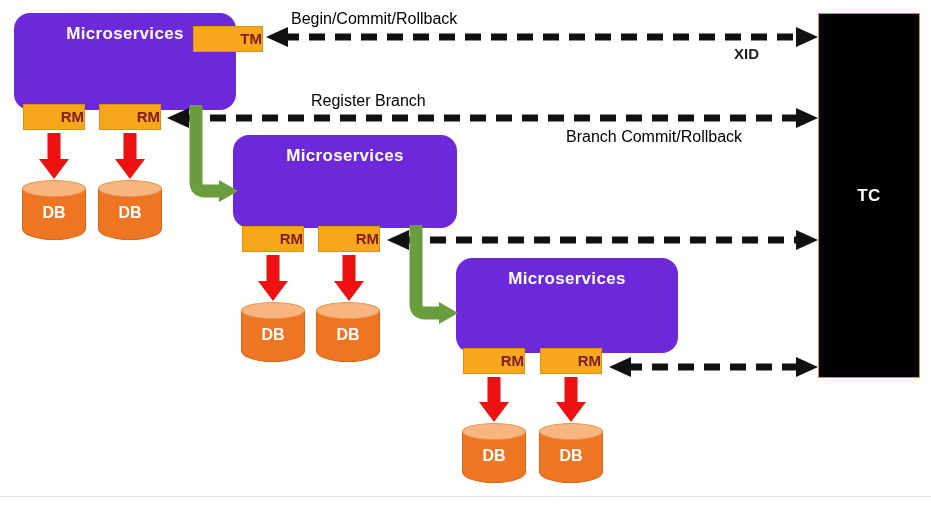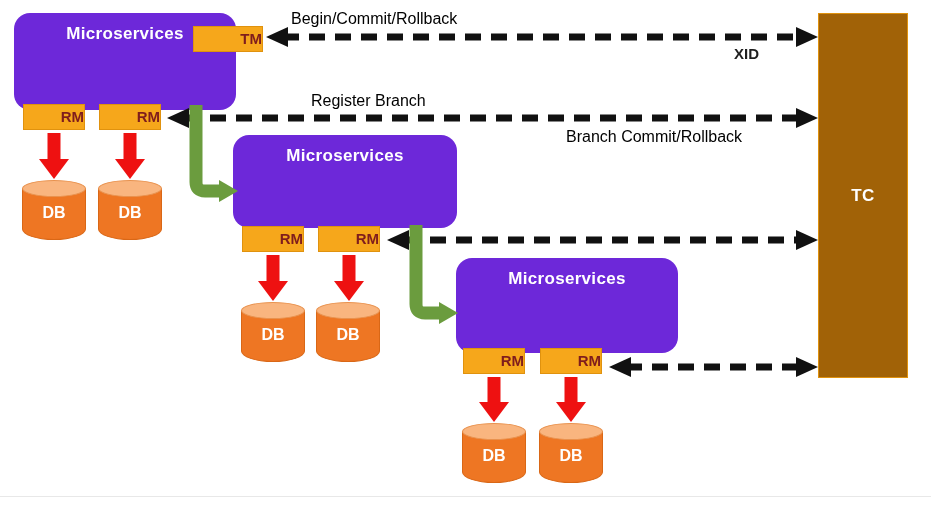--- a/index.html
+++ b/index.html
@@ -51,22 +51,22 @@
   #rm-1a { left: 23px;  top: 104px; width: 62px; height: 26px; }
   #rm-1b { left: 99px;  top: 104px; width: 62px; height: 26px; }
   #rm-2a { left: 242px; top: 226px; width: 62px; height: 26px; }
   #rm-2b { left: 318px; top: 226px; width: 62px; height: 26px; }
   #rm-3a { left: 463px; top: 348px; width: 62px; height: 26px; }
   #rm-3b { left: 540px; top: 348px; width: 62px; height: 26px; }
 
   
   #tc-box {
     position: absolute;
-    left: 818px; top: 13px; width: 90px; height: 365px;
-    background: #a16207;
+    left: 818px; top: 13px; width: 102px; height: 365px;
+    background: #000000;
     border: 1px solid #E0920E;
     box-sizing: border-box;
     display: flex; align-items: center; justify-content: center;
     z-index: 1;
   }
   #tc-box .tc-label {
     color: #ffffff; font-weight: 700; font-size: 17px; letter-spacing: 0.5px;
   }
 
   

